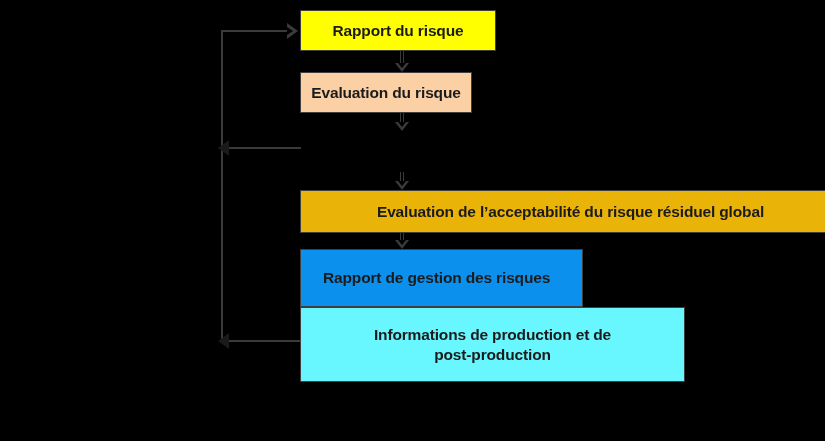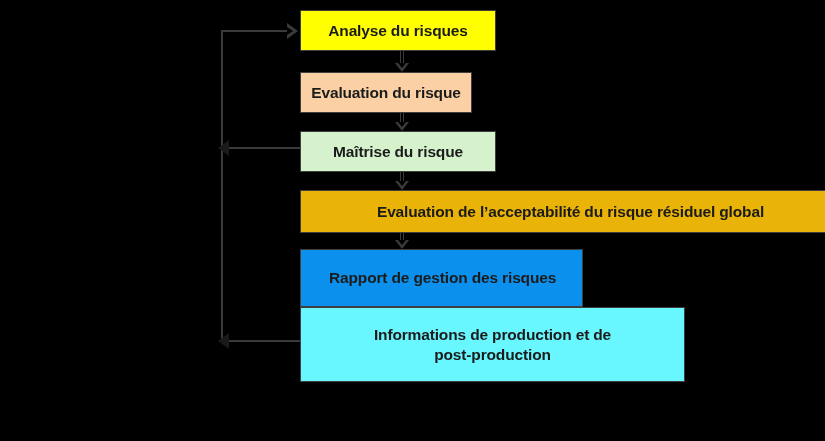--- a/index.html
+++ b/index.html
@@ -61,21 +61,21 @@
     left: 300px;  top: 190px;
     width: 541px; height: 43px;
     background: #eab308;
   }
 
   .node-rapport {
     left: 300px;  top: 249px;
     width: 283px; height: 58px;
     background: #0c90ed;
     justify-content: flex-start;
-    padding-left: 28px;
+    padding-left: 22px;
     text-align: left;
   }
 
   .node-informations {
     left: 300px;  top: 307px;
     width: 385px; height: 75px;
     background: #68f7ff;
   }
 
   
@@ -189,35 +189,34 @@
 
   <div class="fb-vline"></div>
   <div class="fb-hline fb-top"></div>
   <div class="fb-hline fb-middle"></div>
   <div class="fb-hline fb-bottom"></div>
 
   <div class="arrowhead ah-right"></div>
   <div class="arrowhead ah-left-mid"></div>
   <div class="arrowhead ah-left-bottom"></div>
 
-  <div class="node node-analyse">Analyse du risques</div>
+  <div class="node node-analyse">Rapport du risque</div>
 
   <div class="connector conn-1">
     <div class="shaft"></div>
       <div class="head"></div>
   </div>
 
   <div class="node node-evaluation-risque">Evaluation du risque</div>
 
   <div class="connector conn-2">
     <div class="shaft"></div>
       <div class="head"></div>
   </div>
 
-  <div class="node node-maitrise">Maîtrise du risque</div>
 
   <div class="connector conn-3">
     <div class="shaft"></div>
       <div class="head"></div>
   </div>
 
   <div class="node node-acceptabilite">Evaluation de l’acceptabilité du risque résiduel global</div>
 
   <div class="connector conn-4">
     <div class="shaft"></div>

